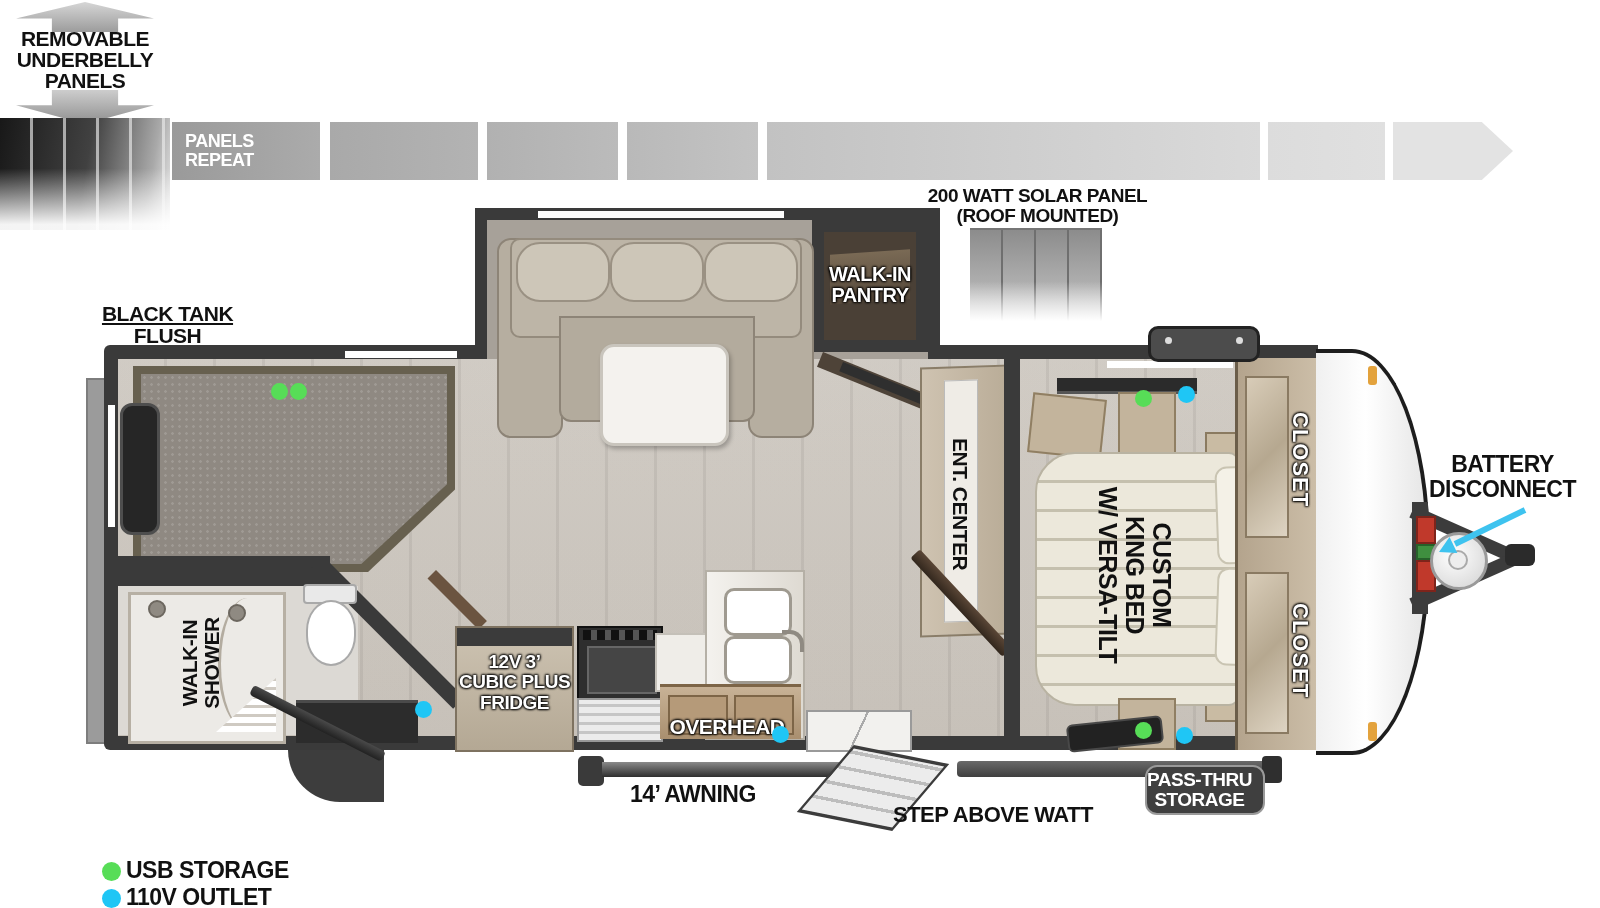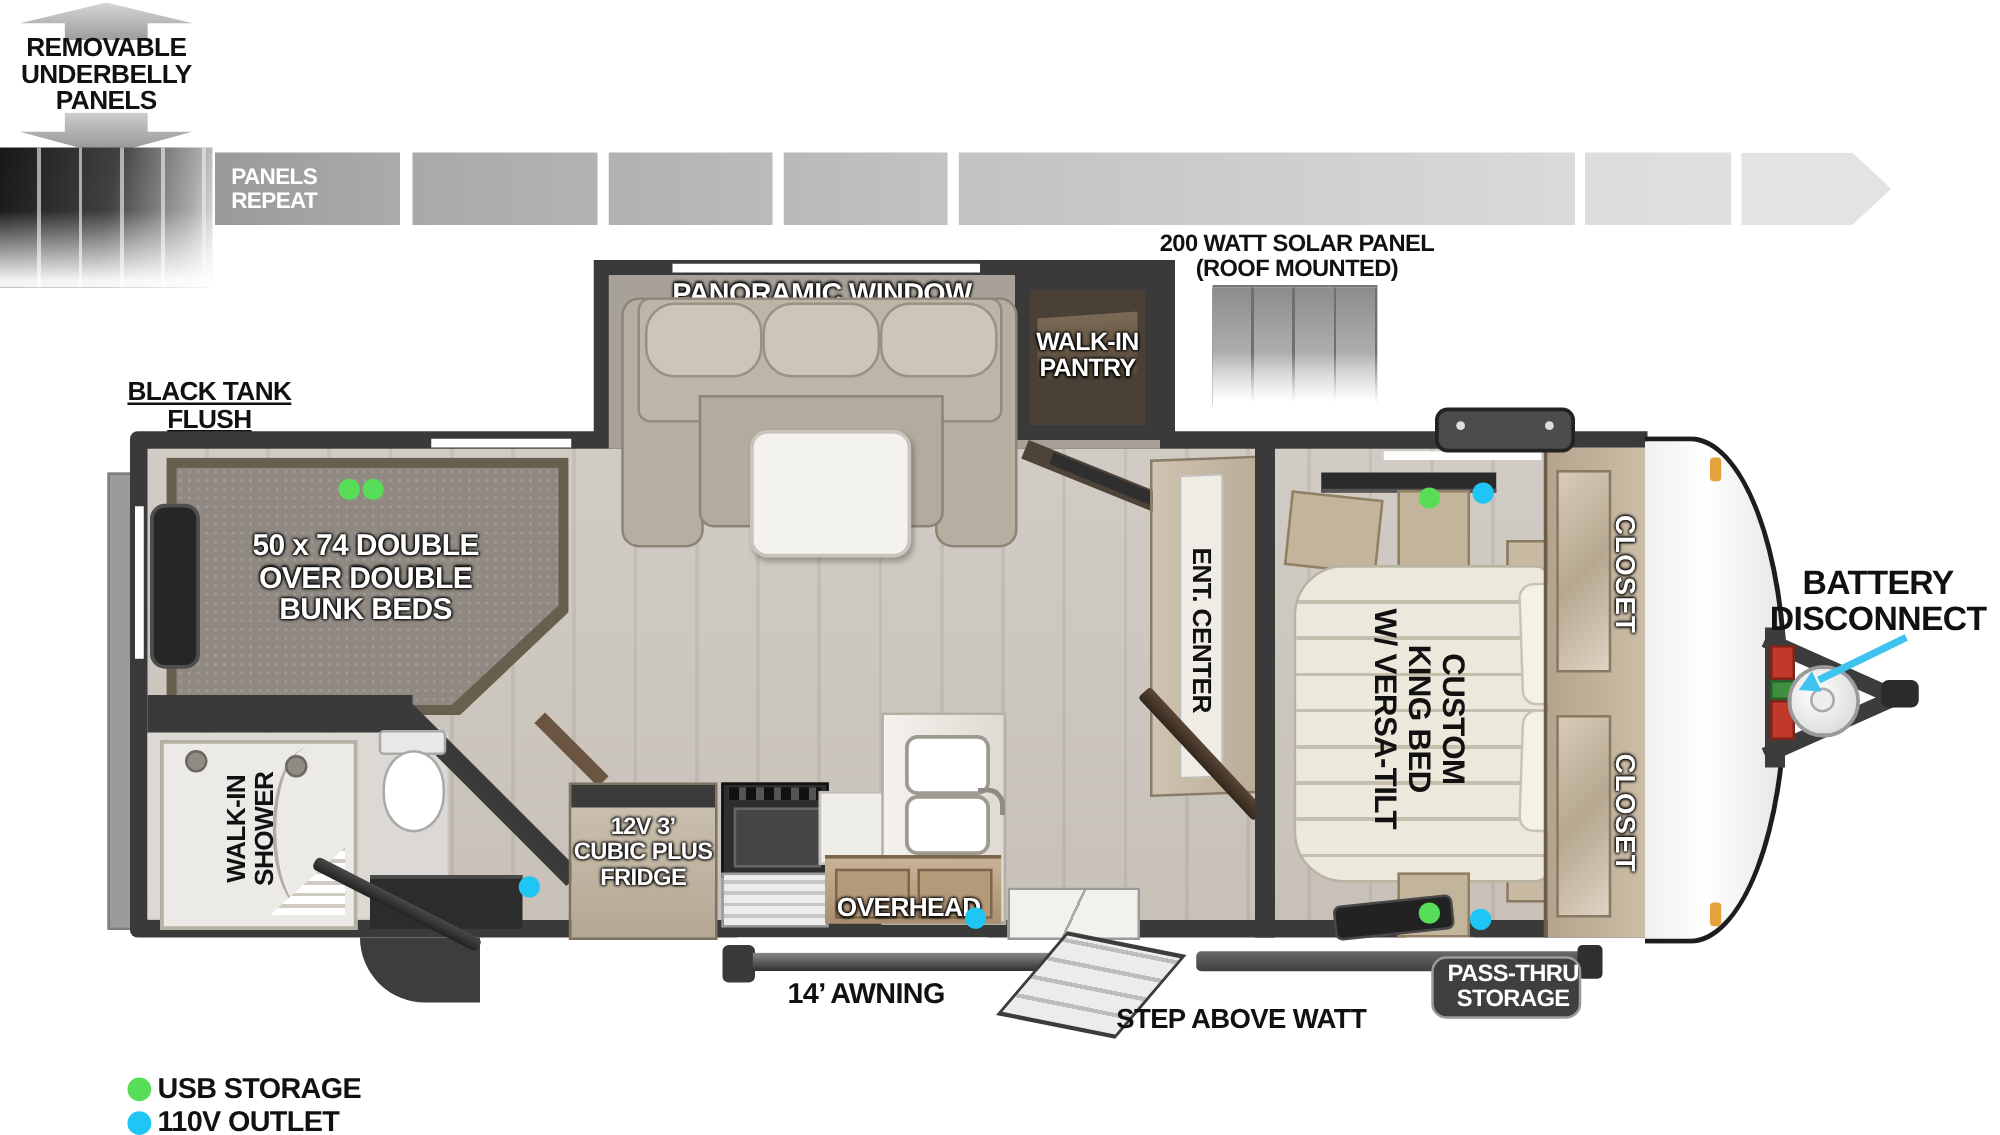--- a/index.html
+++ b/index.html
@@ -62,21 +62,20 @@
   <div class="abs lbl black center" style="left:75px;top:303px;width:185px;font-size:21px;text-decoration:underline;">BLACK TANK
 FLUSH</div>
 
   <div class="abs" style="left:86px;top:378px;width:18px;height:362px;background:#9b9b9b;border:2px solid #7d7d7d;"></div>
   <div class="abs wall" style="left:104px;top:345px;width:1214px;height:405px;border-radius:6px 0 0 6px;"></div>
   <div class="abs wood" style="left:118px;top:359px;width:1200px;height:377px;"></div>
 
   <div class="abs wall" style="left:475px;top:208px;width:465px;height:150px;"></div>
   <div class="abs" style="left:487px;top:220px;width:441px;height:139px;background:#a7a199;"></div>
   <div class="abs" style="left:538px;top:211px;width:246px;height:7px;background:#fff;"></div>
-  <div class="abs lbl white center" style="left:500px;top:222px;width:315px;font-size:23px;">PANORAMIC WINDOW</div>
 
   <div class="abs wall" style="left:812px;top:220px;width:116px;height:132px;"></div>
   <div class="abs" style="left:824px;top:232px;width:92px;height:108px;background:#4a4036;"></div>
   <div class="abs" style="left:830px;top:252px;width:80px;height:50px;background:linear-gradient(#7a6a55,#55483a);transform:skewY(-4deg);"></div>
   <div class="abs lbl white center" style="left:806px;top:264px;width:128px;font-size:20px;">WALK-IN
 PANTRY</div>
 
   <div class="abs" style="left:497px;top:238px;width:62px;height:196px;background:#b6aea0;border:2px solid #8d8477;border-radius:14px;"></div>
   <div class="abs" style="left:748px;top:238px;width:62px;height:196px;background:#b6aea0;border:2px solid #8d8477;border-radius:14px;"></div>
   <div class="abs" style="left:510px;top:238px;width:288px;height:96px;background:#bdb5a7;border:2px solid #948b7d;border-radius:10px;"></div>
@@ -88,23 +87,20 @@
               box-shadow:2px 3px 4px rgba(0,0,0,.25);"></div>
 
   <div class="abs" style="left:345px;top:351px;width:112px;height:7px;background:#fff;"></div>
   <div class="abs" style="left:1107px;top:361px;width:126px;height:7px;background:#fff;"></div>
 
   <div class="abs" style="left:133px;top:366px;width:322px;height:206px;background:#67604f;
               clip-path:polygon(0 0,100% 0,100% 60%,73% 100%,0 100%);"></div>
   <div class="abs" style="left:141px;top:374px;width:306px;height:190px;
               background:radial-gradient(rgba(255,255,255,.14) 1px,transparent 1.6px) 0 0/7px 7px,#8f8982;
               clip-path:polygon(0 0,100% 0,100% 58%,72% 100%,0 100%);"></div>
-  <div class="abs lbl white center" style="left:160px;top:424px;width:265px;font-size:24px;">50 x 74 DOUBLE
-OVER DOUBLE
-BUNK BEDS</div>
   <div class="dot g" style="left:271px;top:383px;"></div>
   <div class="dot g" style="left:290px;top:383px;"></div>
   <div class="abs" style="left:108px;top:405px;width:7px;height:122px;background:#fff;"></div>
   <div class="abs" style="left:120px;top:403px;width:34px;height:126px;background:#262626;border:3px solid #4e4e4e;border-radius:12px;"></div>
 
   <div class="abs" style="left:118px;top:586px;width:240px;height:149px;background:#dcd9d4;"></div>
   <div class="abs wall" style="left:118px;top:556px;width:212px;height:30px;"></div>
   <div class="abs wall" style="left:323px;top:556px;width:200px;height:16px;transform:rotate(45deg);transform-origin:left top;"></div>
   <div class="abs" style="left:128px;top:592px;width:152px;height:146px;background:#eceae6;border:3px solid #b7b0a4;"></div>
   <div class="abs" style="left:218px;top:598px;width:56px;height:132px;border-left:3px solid #b3aca0;border-radius:50% 0 0 50%;"></div>
@@ -211,41 +207,41 @@
   <div class="abs" style="left:1412px;top:598px;width:115px;height:13px;background:#3c3c3c;transform:rotate(-24deg);transform-origin:left center;"></div>
   <div class="abs" style="left:1412px;top:502px;width:16px;height:112px;background:#3c3c3c;"></div>
   <div class="abs" style="left:1416px;top:516px;width:16px;height:24px;background:#c0392b;border:2px solid #7e241b;"></div>
   <div class="abs" style="left:1416px;top:560px;width:16px;height:28px;background:#c0392b;border:2px solid #7e241b;"></div>
   <div class="abs" style="left:1416px;top:544px;width:16px;height:12px;background:#3f8f3f;border:2px solid #27612a;"></div>
   <div class="abs" style="left:1430px;top:532px;width:52px;height:52px;border-radius:50%;border:3px solid #9a9a9a;
               background:radial-gradient(circle at 40% 38%,#ffffff,#d2d2d2);"></div>
   <div class="abs" style="left:1448px;top:550px;width:16px;height:16px;border-radius:50%;background:#eee;border:2px solid #aaa;"></div>
   <div class="abs" style="left:1505px;top:544px;width:30px;height:22px;background:#2b2b2b;border-radius:6px;"></div>
 
-  <div class="abs lbl black center" style="left:1405px;top:452px;width:195px;font-size:27px;">BATTERY
+  <div class="abs lbl black center" style="left:1405px;top:452px;width:195px;font-size:23px;">BATTERY
 DISCONNECT</div>
   <svg class="abs" style="left:1425px;top:500px;" width="110" height="62" viewBox="0 0 110 62">
     <line x1="100" y1="10" x2="30" y2="44" stroke="#3ec3ef" stroke-width="6"></line>
     <polygon points="14,52 24.5,36.9 32.3,53.1" fill="#3ec3ef"></polygon>
   </svg>
 
   <div class="abs" style="left:578px;top:756px;width:26px;height:30px;background:#3a3a3a;border-radius:5px;"></div>
   <div class="abs" style="left:602px;top:762px;width:268px;height:15px;background:linear-gradient(#8a8a8a,#2f2f2f);
               clip-path:polygon(0 0,100% 0,86% 100%,0 100%);"></div>
   <div class="abs lbl black" style="left:630px;top:782px;font-size:23px;">14’ AWNING</div>
 
   <div class="abs" style="left:818px;top:754px;width:104px;height:62px;border:3px solid #3c3c3c;
               background:repeating-linear-gradient(0deg,#ececec 0 12px,#bdbdbd 12px 15px);
               transform:skewX(-34deg) rotate(10deg);"></div>
   <div class="abs lbl black" style="left:893px;top:803px;font-size:22px;">STEP ABOVE WATT</div>
 
   <div class="abs" style="left:957px;top:761px;width:310px;height:16px;background:linear-gradient(#6a6a6a,#3f3f3f);border-radius:4px;"></div>
   <div class="abs" style="left:1262px;top:756px;width:20px;height:27px;background:#2f2f2f;border-radius:4px;"></div>
   <div class="abs" style="left:1145px;top:765px;width:116px;height:46px;background:#3f3f3f;border:2px solid #9a9a9a;border-radius:12px;
-              display:flex;align-items:center;justify-content:flex-end;">
+              display:flex;align-items:center;justify-content:flex-start;">
     <div class="lbl white center" style="font-size:19px;text-shadow:none;">PASS-THRU
 STORAGE</div>
   </div>
 
   <div class="dot g" style="left:102px;top:862px;width:19px;height:19px;"></div>
   <div class="abs lbl black" style="left:126px;top:858px;font-size:23px;">USB STORAGE</div>
   <div class="dot b" style="left:102px;top:889px;width:19px;height:19px;"></div>
   <div class="abs lbl black" style="left:126px;top:885px;font-size:23px;">110V OUTLET</div>
 
 </div>

